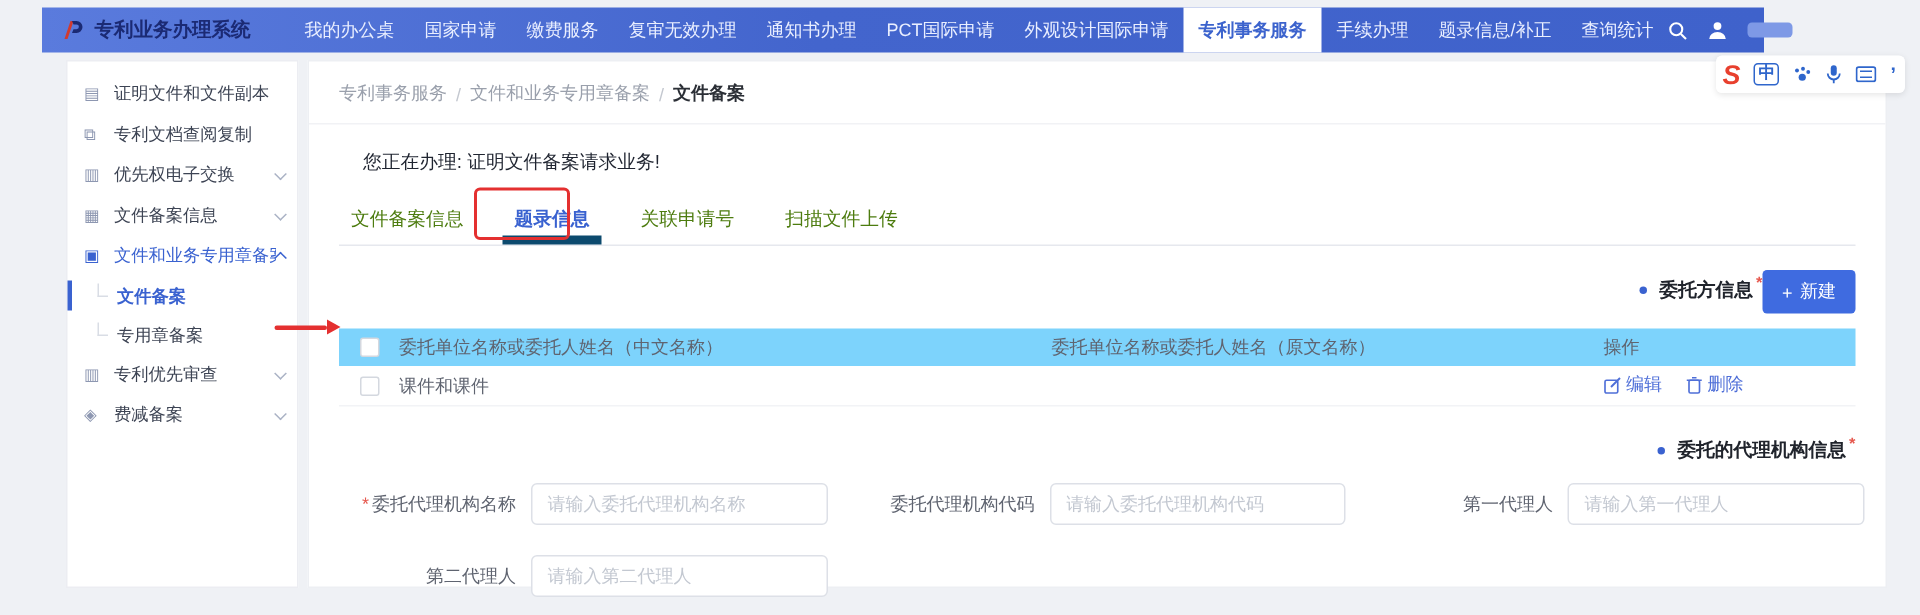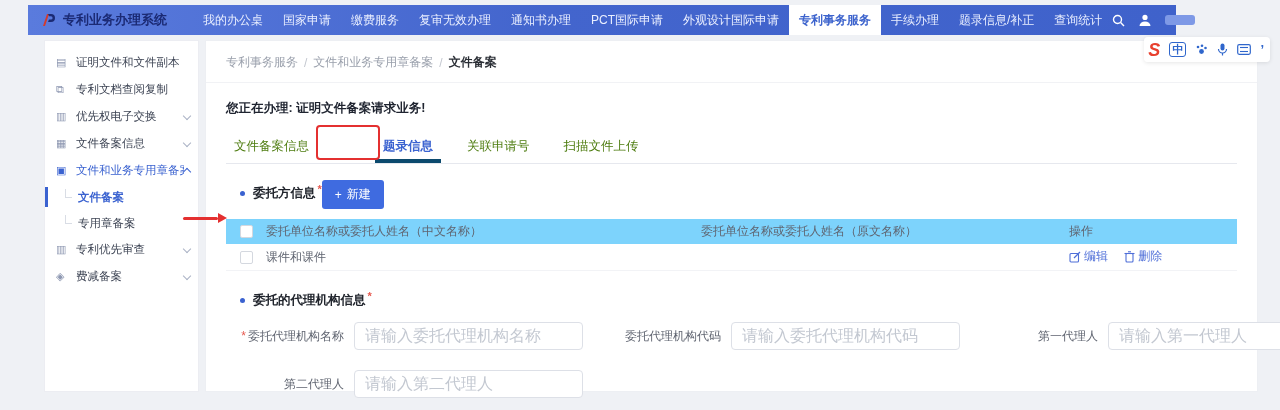--- a/index.html
+++ b/index.html
@@ -37,28 +37,28 @@
   .tree-elbow { width:7px; height:9px; border-left:1px solid #d9dde5; border-bottom:1px solid #d9dde5;
                 margin:-8px 6px 0 0; flex:none; }
 
   
   .main { position:absolute; left:205px; top:40px; width:1053px; height:352px;
           background:#fff; border:1px solid #edeff3; }
   .breadcrumb { display:flex; align-items:center; gap:6px; padding:13px 20px 11px;
                 font-size:12px; color:#9aa0ac; border-bottom:1px solid #f1f2f5; }
   .crumb { cursor:pointer; } .crumb-sep { color:#c3c7cf; }
   .crumb-last { color:#2b2f36; font-weight:bold; }
-  .notice { margin:17px 20px 0; font-size:12.5px; font-weight:bold; color:#1f2430; }
+  .notice { margin:17px 36px 0; font-size:12.5px; font-weight:normal; color:#1f2430; }
 
   .tabbar { display:flex; margin:15px 20px 0; border-bottom:1px solid #e6e8ee; }
   .tab { height:31px; line-height:29px; padding:0 8px; margin-right:18px; font-size:12.5px;
          color:#4d7c0f; cursor:pointer; }
-  .tab.active { color:#3a62d0; font-weight:bold; border-bottom:4px solid #0c4a6e;margin-left:40px; }
-
-  .section-row { display:flex; align-items:flex-start; justify-content:flex-start; margin:16px 20px 0; }
+  .tab.active { color:#3a62d0; font-weight:bold; border-bottom:6px solid #0c4a6e; }
+
+  .section-row { display:flex; align-items:flex-start; justify-content:flex-end; margin:16px 20px 0; }
   .section-title { display:flex; align-items:center; margin-left:14px; margin-top:5px;
                    font-size:12.5px; font-weight:bold; color:#20242c; }
   .bullet { width:5px; height:5px; border-radius:50%; background:#3a62d0; margin-right:8px; }
   .req-mark { color:#e6594f; font-size:11px; margin-left:2px; position:relative; top:-5px; }
   .btn-new { background:#3f6be0; color:#fff; font-size:12px; border:none; border-radius:3px;
              padding:6px 13px; display:inline-flex; gap:5px; align-items:center; cursor:pointer; }
 
   .table { margin:10px 20px 0; }
   .thead { display:flex; align-items:center; background:#7dd3fc; height:25px; font-size:12px; color:#5f6470; }
   .trow  { display:flex; align-items:center; height:27px; font-size:12px; color:#5f6470;
@@ -68,21 +68,21 @@
   .checkbox { width:13px; height:13px; border:1px solid #d4d8df; border-radius:2px; background:#fff; cursor:pointer; }
   .action-link { display:inline-flex; align-items:center; gap:3px; color:#4f6fd8;
                  margin-right:13px; font-size:12px; cursor:pointer; }
 
   .form-grid { display:grid; grid-template-columns:1fr 1fr 1fr; column-gap:26px; row-gap:13px;
                margin:13px 14px 0 20px;gap:20px; }
   .field { display:flex; align-items:center; }
   .field-label { width:128px; text-align:right; padding-right:10px; font-size:12px; color:#5f6470; white-space:nowrap; }
   .star { color:#e6594f; margin-right:2px; }
   .field-input { flex:1; height:28px; border:1px solid #dde0e7; border-radius:4px; padding:0 10px;
-                 font-size:16px; color:#333; background:#fff; outline:none; }
+                 font-size:12px; color:#333; background:#fff; outline:none; }
   .field-input::placeholder { color:#c3c8d1; }
 
   
   .ime { position:absolute; right:10px; top:37px; height:25px; display:flex; align-items:center;
          gap:9px; padding:0 6px 0 4px; background:rgba(255,255,255,.96); border-radius:4px;
          box-shadow:0 1px 4px rgba(0,0,0,.10); z-index:40; }
   .sogou-s { color:#e8402e; font-weight:bold; font-size:18px; font-style:italic; line-height:1; }
   .ime-mode { color:#2f66cc; font-size:11px; font-weight:bold; border:1.5px solid #2f66cc;
               border-radius:3px; padding:0 2px; line-height:13px; }
   .ime-quote { color:#2f66cc; font-size:13px; font-weight:bold; }

